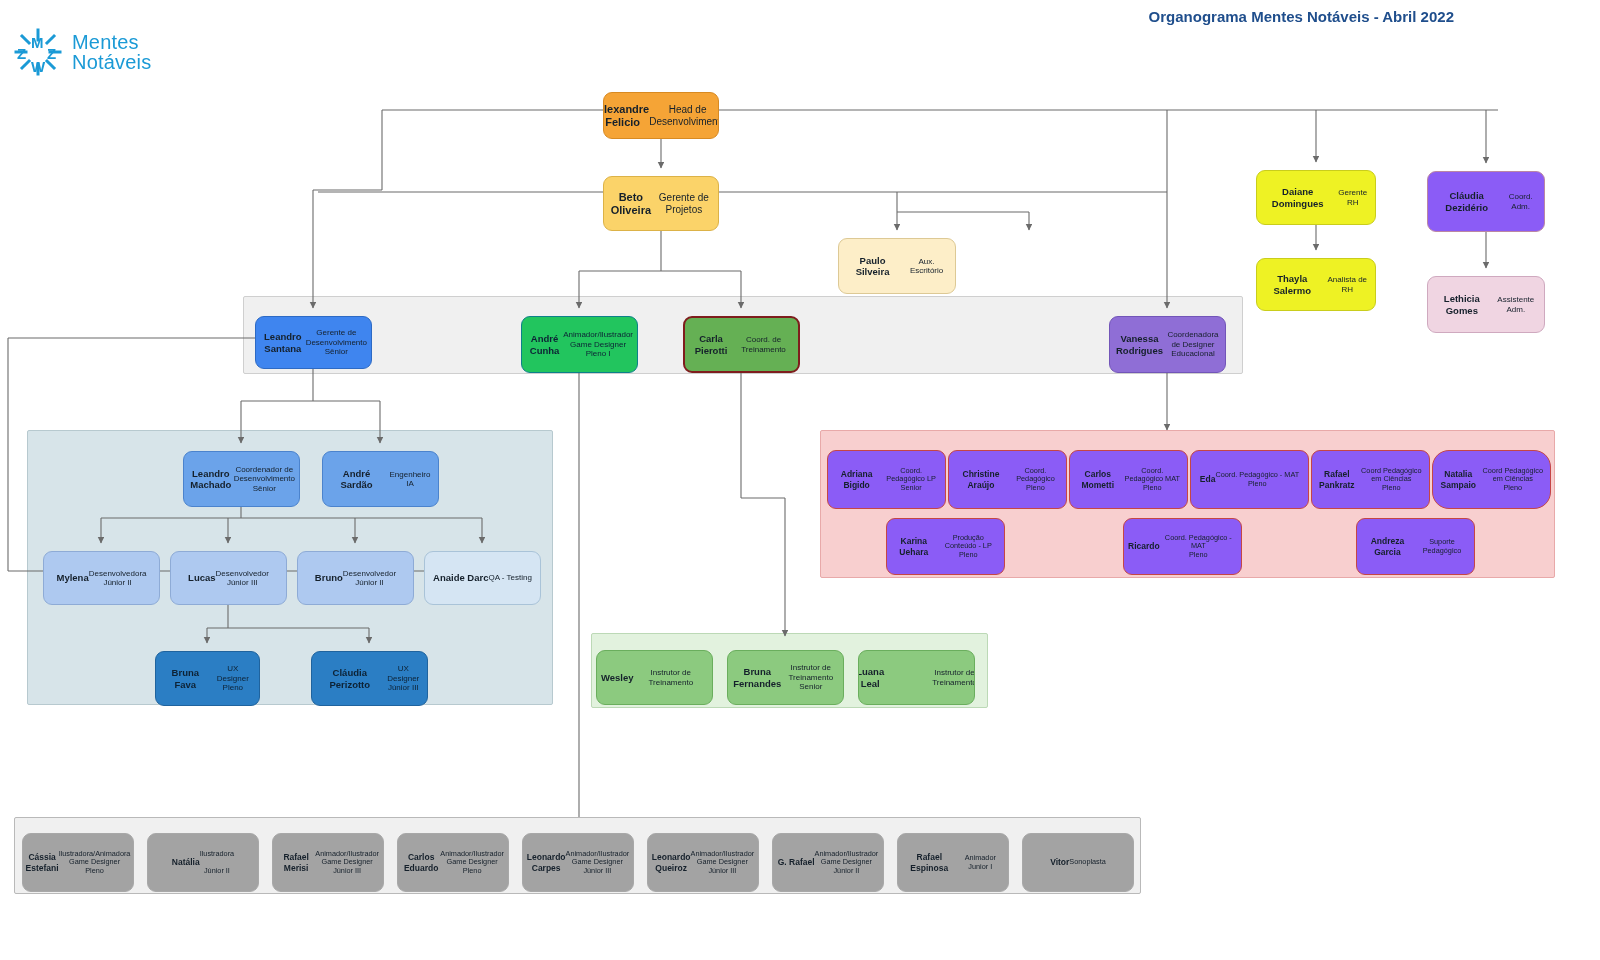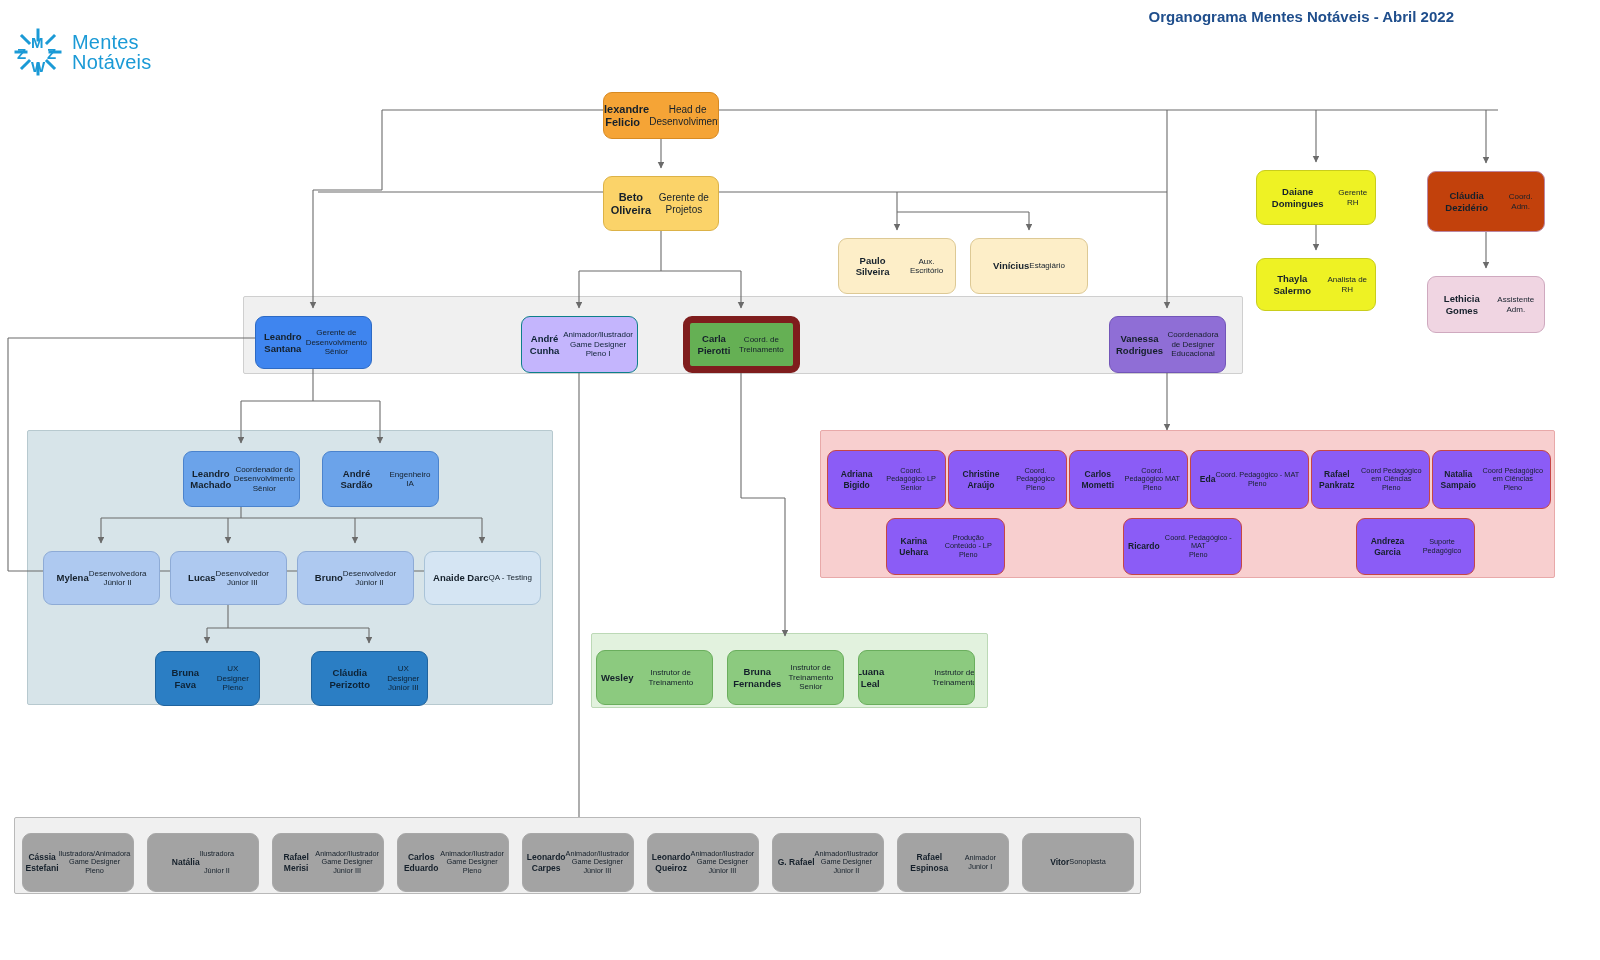--- a/index.html
+++ b/index.html
@@ -50,29 +50,29 @@
   .node .nm{font-weight:bold;line-height:1.18;}
   .node .rl{line-height:1.18;}
   .n-lg .nm{font-size:11px;} .n-lg .rl{font-size:10px;}
   .n-md .nm{font-size:9.5px;} .n-md .rl{font-size:8px;}
   .n-sm .nm{font-size:8.5px;} .n-sm .rl{font-size:7.3px;}
 
   .c-orange {background:#f5a436;border:1px solid #d88a22;}
   .c-yellow {background:#fbd369;border:1px solid #dcb247;}
   .c-cream  {background:#fdeec8;border:1px solid #ddc995;}
   .c-lime   {background:#eef224;border:1px solid #c9cd1c;}
-  .c-mauve  {background:#c2410c;border:1px solid #bb87a3;}
+  .c-mauve  {background:#8b5cf6;border:1px solid #bb87a3;}
   .c-mauve2 {background:#f0d5e2;border:1px solid #cfa9bf;}
   .c-blue   {background:#3f85ef;border:1px solid #2d6ac4;}
   .c-blue2  {background:#6ba3ea;border:1px solid #4b83cd;}
   .c-blue3  {background:#aec9f0;border:1px solid #8eabd6;}
   .c-blue4  {background:#d5e5f3;border:1px solid #a9c3d8;}
   .c-blue5  {background:#2b7ec4;border:1px solid #1f639e;}
-  .c-teal   {background:#c4b5fd;border:1px solid #0d808a;}
-  .c-green  {background:#65b054;border:7px solid #7f1d1d;}
+  .c-teal   {background:#22c55e;border:1px solid #0d808a;}
+  .c-green  {background:#65b054;border:2px solid #7f1d1d;}
   .c-green2 {background:#8cca7f;border:1px solid #6aae5d;}
   .c-purple {background:#8f6ed6;border:1px solid #7255b8;}
   .c-red    {background:#8b5cf6;border:1px solid #c54646;}
   .c-gray   {background:#a3a3a3;border:1px solid #a8a8a8;}
 
   .c-teal .nm,.c-teal .rl,
   .c-blue5 .nm,.c-blue5 .rl{color:#0d2235;}
 </style>
 </head>
 <body>
@@ -187,24 +187,20 @@
   <div class="node n-lg c-yellow" style="left:603px;top:169px;width:116px;height:55px;">
     <div class="nm">Beto Oliveira</div>
     <div class="rl">Gerente de Projetos</div>
   </div>
 
   <div class="node n-md c-cream" style="left:838px;top:231px;width:118px;height:56px;">
     <div class="nm">Paulo Silveira</div>
     <div class="rl">Aux. Escritório</div>
   </div>
 
-  <div class="node n-md c-cream" style="left:970px;top:231px;width:118px;height:56px;">
-    <div class="nm">Vinícius</div>
-    <div class="rl">Estagiário</div>
-  </div>
 
   <div class="node n-md c-lime" style="left:1256px;top:163px;width:120px;height:55px;">
     <div class="nm">Daiane Domingues</div>
     <div class="rl">Gerente RH</div>
   </div>
 
   <div class="node n-md c-lime" style="left:1256px;top:251px;width:120px;height:53px;">
     <div class="nm">Thayla Salermo</div>
     <div class="rl">Analista de RH</div>
   </div>
@@ -308,21 +304,21 @@
   <div class="node n-sm c-red" style="left:1190px;top:443px;width:119px;height:59px;">
     <div class="nm">Eda</div>
     <div class="rl" style="white-space:pre-line">Coord. Pedagógico - MAT
 Pleno</div>
   </div>
   <div class="node n-sm c-red" style="left:1311px;top:443px;width:119px;height:59px;">
     <div class="nm">Rafael Pankratz</div>
     <div class="rl" style="white-space:pre-line">Coord Pedagógico em Ciências
 Pleno</div>
   </div>
-  <div class="node n-sm c-red" style="left:1432px;top:443px;width:119px;height:59px;">
+  <div class="node n-sm c-red" style="left:1432px;top:443px;width:119px;height:59px;border-radius:17px;">
     <div class="nm">Natalia Sampaio</div>
     <div class="rl" style="white-space:pre-line">Coord Pedagógico em Ciências
 Pleno</div>
   </div>
   <div class="node n-sm c-red" style="left:886px;top:511px;width:119px;height:57px;">
     <div class="nm">Karina Uehara</div>
     <div class="rl" style="white-space:pre-line">Produção Conteúdo - LP
 Pleno</div>
   </div>
   <div class="node n-sm c-red" style="left:1123px;top:511px;width:119px;height:57px;">

